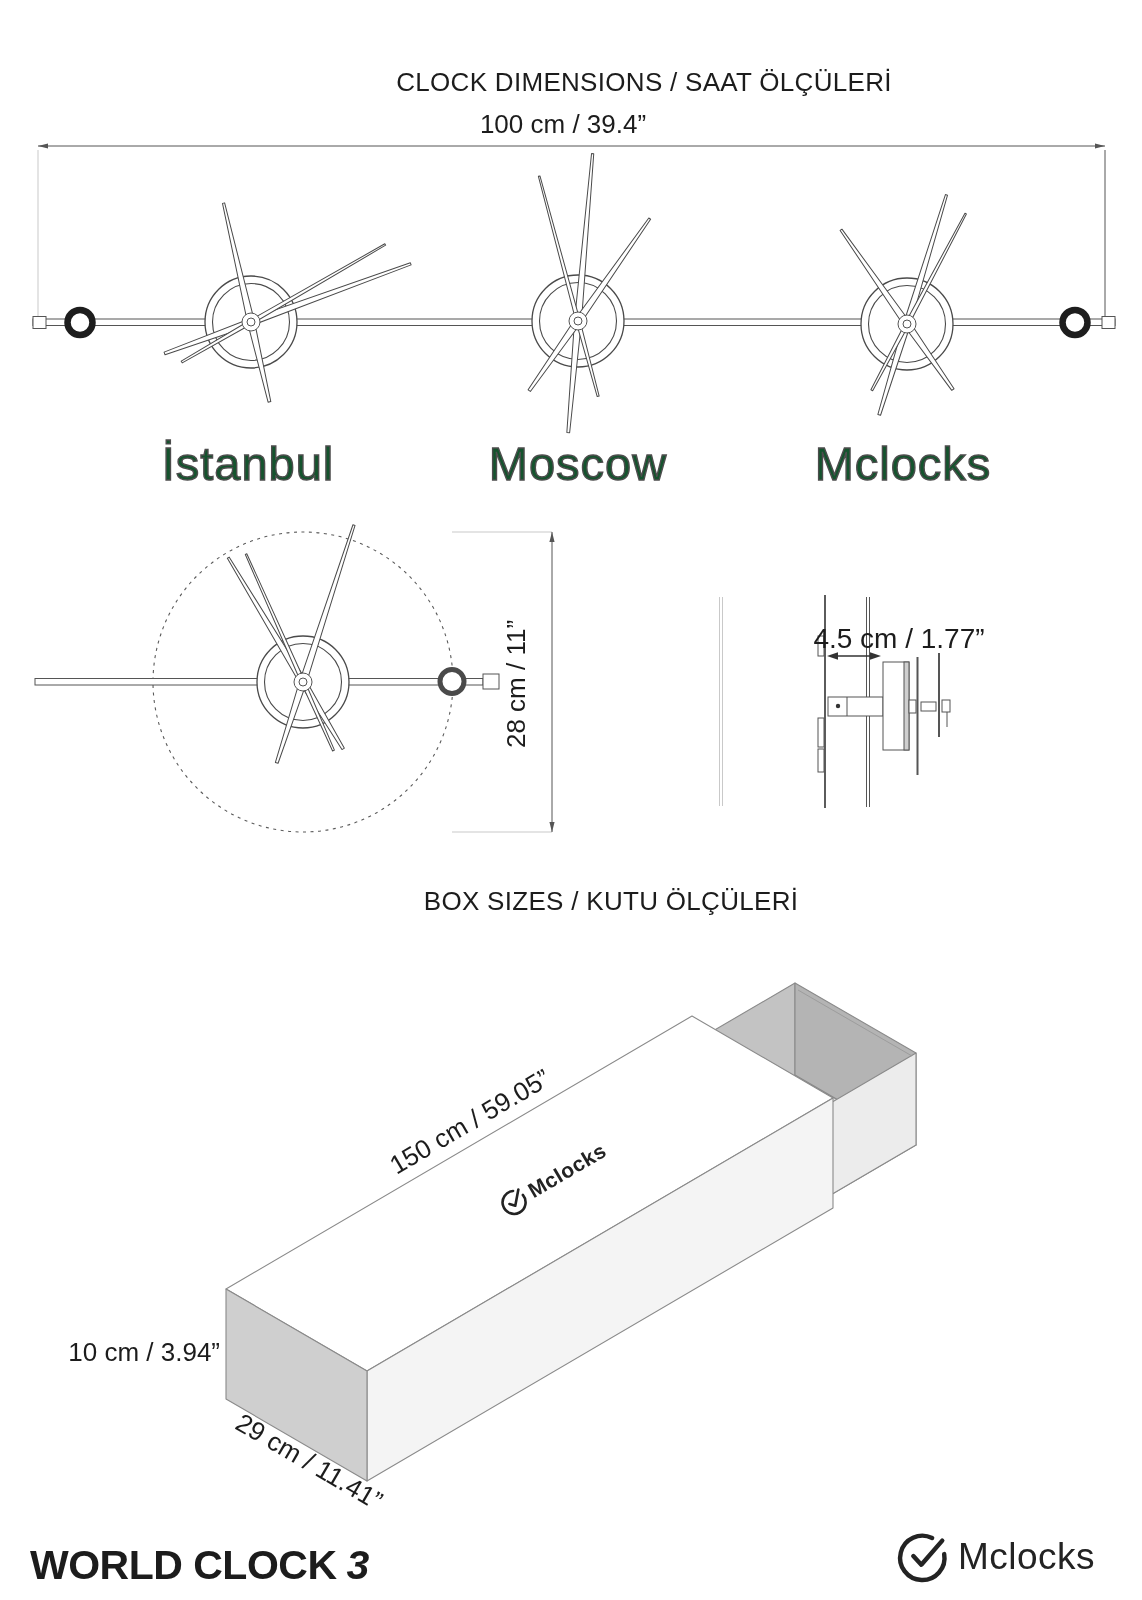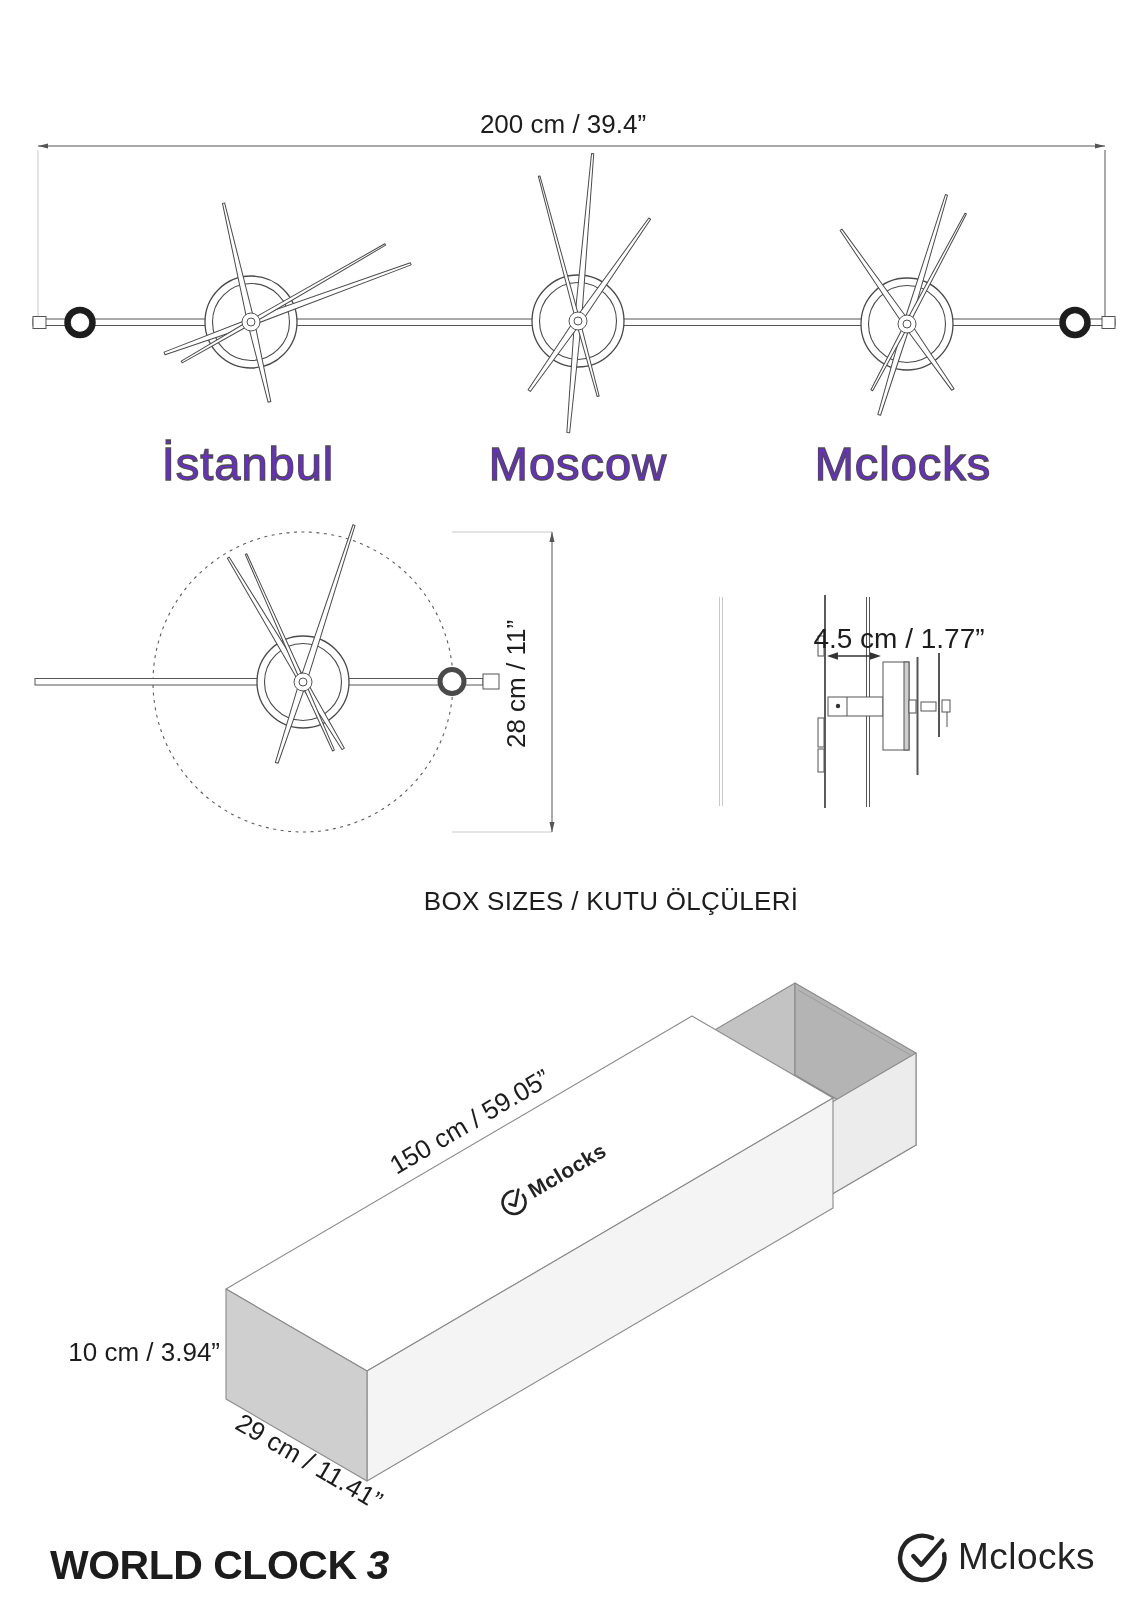--- a/index.html
+++ b/index.html
@@ -7,31 +7,31 @@
     --sleeve-top:#ffffff; --sleeve-front:#f4f4f4; --sleeve-end:#cfcfcf;
     --tray-inner-dark:#b4b4b4; --tray-inner-mid:#c3c3c3; --tray-floor:#dedede; --tray-outer:#ececec;
   }
   html,body{margin:0;padding:0;background:#fff;}
   #sheet{position:relative;width:1142px;height:1600px;background:#fff;overflow:hidden;
          font-family:"Liberation Sans","DejaVu Sans",sans-serif;color:var(--ink);}
   #art{position:absolute;left:0;top:0;}
   .txt{position:absolute;white-space:nowrap;transform:translate(-50%,-50%);}
   .sec-title{font-size:26px;letter-spacing:.3px;}
   .dim{font-size:26px;}
-  .city{font-size:47px;color:#6d28d9;-webkit-text-stroke:1.4px #4d4d4d;letter-spacing:1px;}
+  .city{font-size:47px;color:#14532d;-webkit-text-stroke:1.4px #4d4d4d;letter-spacing:1px;}
   .rot90{transform:translate(-50%,-50%) rotate(-90deg);}
   .rotL{transform:translate(-50%,-50%) rotate(-30.4deg);}
   .rotR{transform:translate(-50%,-50%) rotate(30.2deg);}
   .rightAlign{transform:translate(-100%,-50%);}
   .brand-row{position:absolute;display:flex;align-items:center;gap:9px;}
   .brand-text{font-size:37px;font-weight:500;color:#232323;letter-spacing:.5px;}
   .boxlogo{position:absolute;display:flex;align-items:center;gap:5px;
            transform:translate(-50%,-50%) rotate(-30.4deg);}
   .boxlogo .brand-text{font-size:21px;font-weight:600;}
-  .product{position:absolute;left:30px;top:1542px;font-size:41px;font-weight:700;letter-spacing:-.5px;margin-left:20px;}
+  .product{position:absolute;left:30px;top:1542px;font-size:41px;font-weight:700;letter-spacing:-.5px;}
   .product .num{font-style:italic;margin-left:10px;}
   
   .ln{stroke:var(--line);stroke-width:1;fill:none;}
   .ln16{stroke:#333;stroke-width:1.6;fill:none;}
   .ln2{stroke:var(--line);stroke-width:2;fill:none;}
   .lnF{stroke:#c9c9c9;stroke-width:1;fill:none;}
   .wh{fill:#fff;stroke:var(--line);stroke-width:1;}
   .hand{fill:#fff;stroke:#4a4a4a;stroke-width:1;stroke-linejoin:round;}
   .arrow{fill:var(--line);stroke:none;}
   .darrow{fill:#333;stroke:none;}
@@ -184,22 +184,23 @@
       <polygon class="edge f-tou" points="916,1053 656,1205 656,1297 916,1145"></polygon>
       <line x1="798" y1="990" x2="912" y2="1056" stroke="#9a9a9a" stroke-width="0.9"></line>
     </g>
     <g>
       <polygon class="edge f-top" points="226,1289 367,1371 833,1098 692,1016"></polygon>
       <polygon class="edge f-front" points="367,1371 833,1098 833,1208 367,1481"></polygon>
       <polygon class="edge f-end" points="226,1289 367,1371 367,1481 226,1399"></polygon>
     </g>
   </svg>
 
-
-  <div class="txt dim" style="left:563px;top:124px;">200 cm / 39.4”</div>
+  <div class="txt sec-title" style="left:644px;top:82px;">CLOCK DIMENSIONS / SAAT ÖLÇÜLERİ</div>
+
+  <div class="txt dim" style="left:563px;top:124px;">100 cm / 39.4”</div>
 
   <div class="txt city" style="left:248px;top:463px;">İstanbul</div>
   <div class="txt city" style="left:578px;top:463px;">Moscow</div>
   <div class="txt city" style="left:903px;top:463px;">Mclocks</div>
 
   <div class="txt dim rot90" style="left:516px;top:684px;">28 cm / 11”</div>
 
   <div class="txt" style="left:899px;top:639px;font-size:28px;">4.5 cm / 1.77”</div>
 
   <div class="txt sec-title" style="left:611px;top:901px;">BOX SIZES / KUTU ÖLÇÜLERİ</div>

